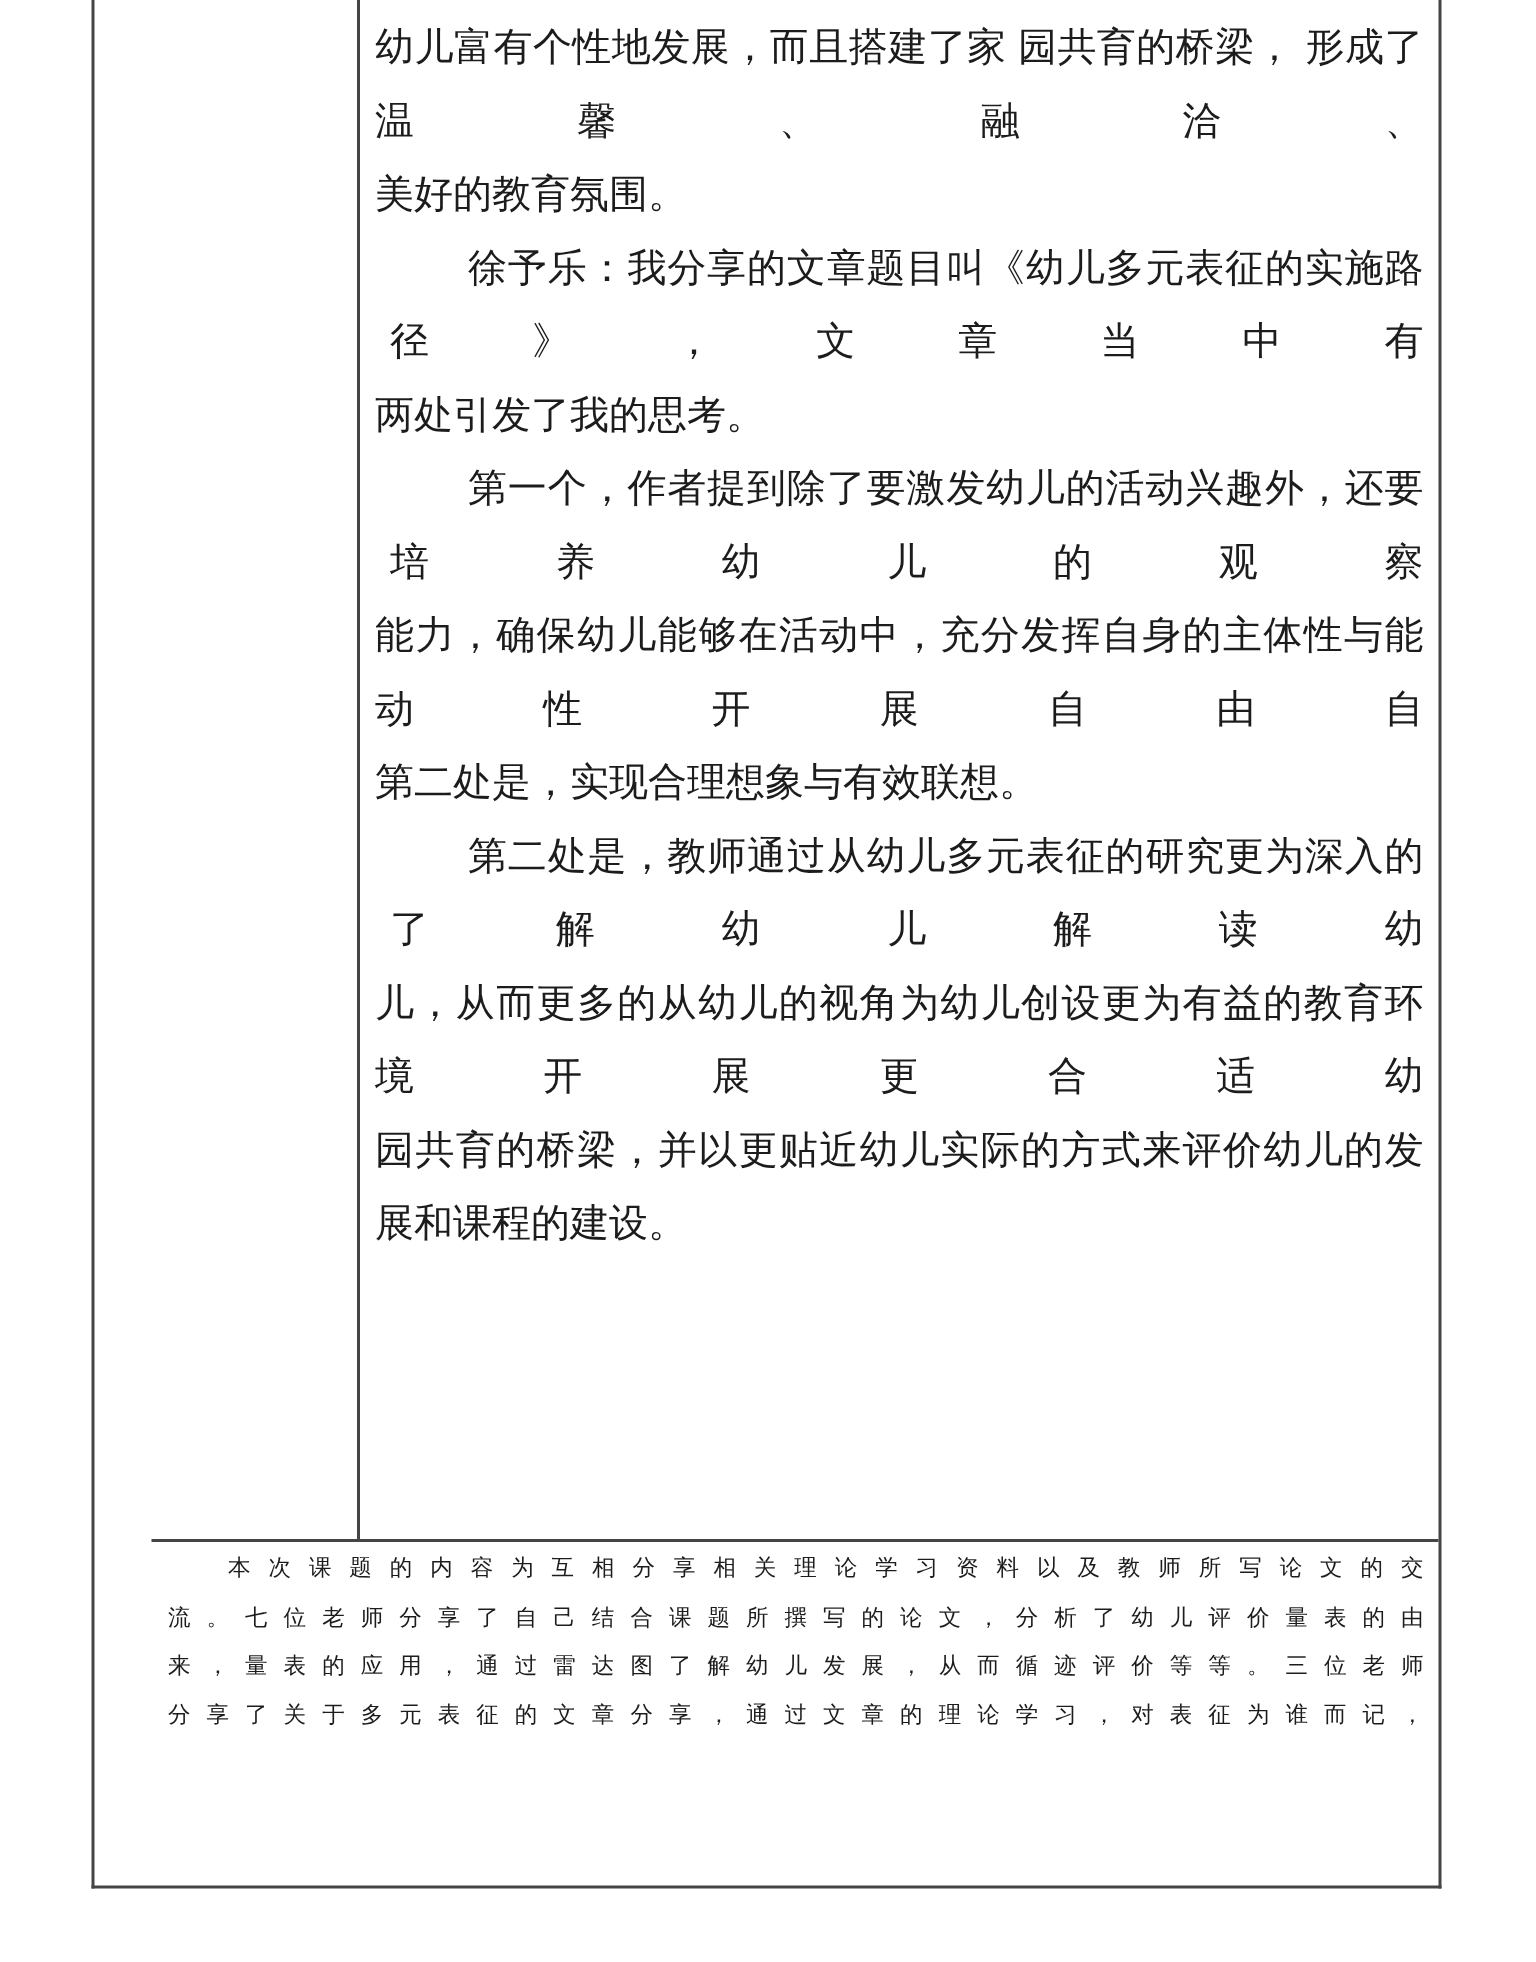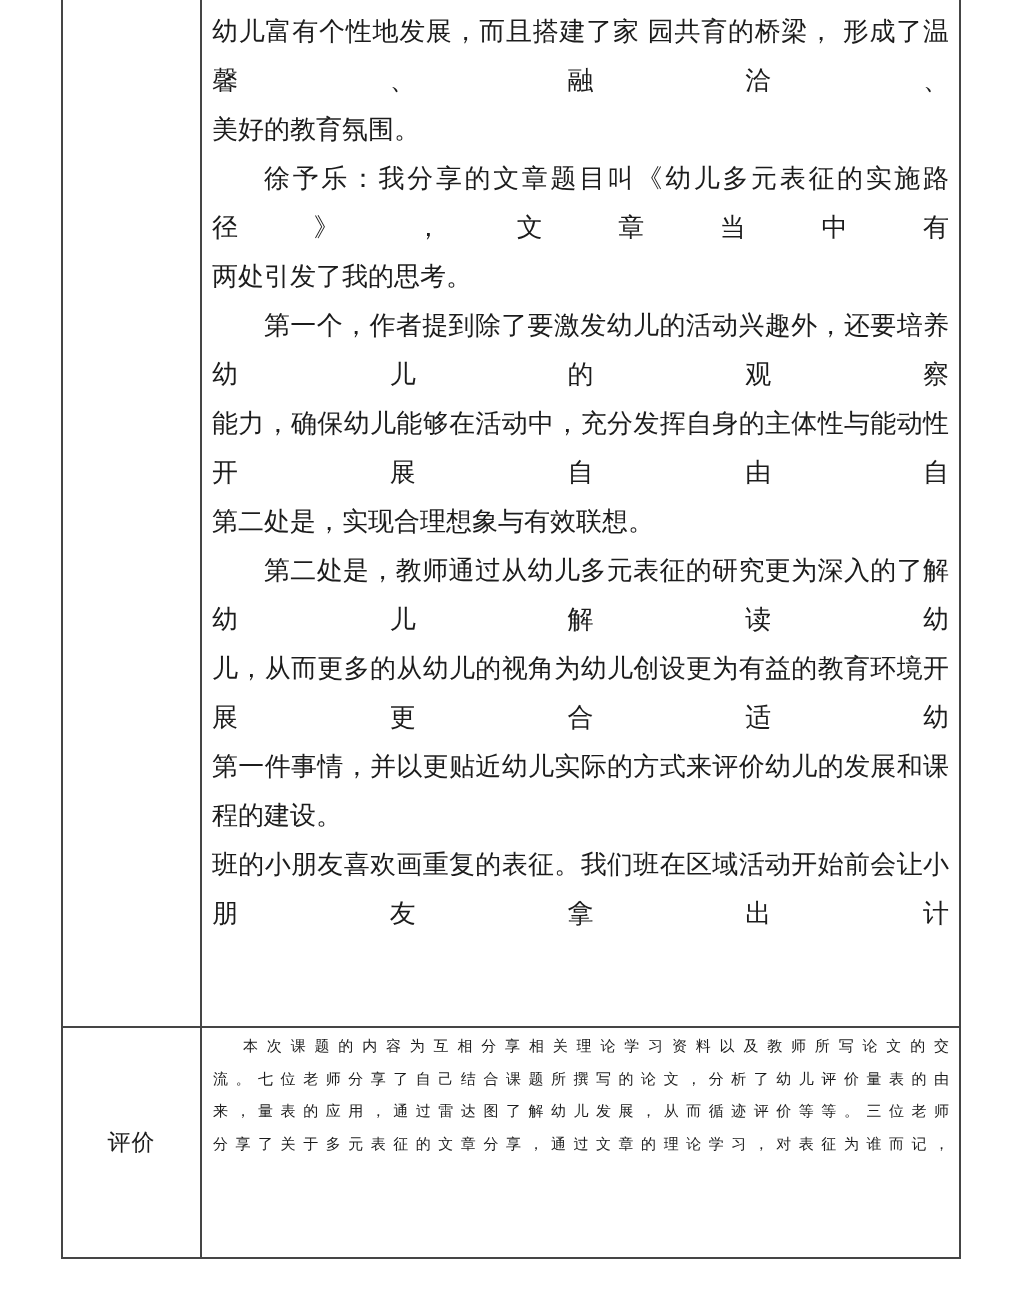--- a/index.html
+++ b/index.html
@@ -17,40 +17,41 @@
   .page { position:relative; width:1024px; height:1308px; overflow:hidden; background:var(--background); }
 
   .table {
     position:absolute; left:61px; top:0;
     width:900px; height:1259px;
     box-sizing:border-box;
     border:2px solid var(--border);
     border-top:none;
     display:flex; flex-direction:column;
     background:var(--background);
+    padding-left:38px;
   }
   .row { display:flex; box-sizing:border-box; width:100%; }
   .row-main { height:1028px; border-bottom:2px solid var(--border); }
   .row-eval { height:229px; }
 
   .label-cell {
     flex:none; width:139px;
     box-sizing:border-box;
     border-right:2px solid var(--border);
     display:flex; align-items:center; justify-content:center;
   }
   .content-cell { flex:1 1 auto; box-sizing:border-box; overflow:hidden; }
 
   .main-content { padding:7px 10px 0 10px; font-size:26px; line-height:49px; }
   .eval-content { padding:2px 10px 0 11px; font-size:15px; line-height:32.5px; }
   .eval-label-text { font-size:23px; letter-spacing:1px; }
 
   .line { text-align:justify; text-align-last:justify; white-space:pre-wrap; }
   .line.end { text-align-last:left; }
-  .line.indent { text-indent:2em; }
+  .line.indent { text-indent:2em;margin-left:10px; }
 </style>
 </head>
 <body>
 
 <div class="page">
   <div class="table">
 
     <div class="row row-main">
       <div class="cell label-cell">
         <span class="eval-label-text"></span>
@@ -58,29 +59,25 @@
       <div class="cell content-cell main-content">
           <div class="line">幼儿富有个性地发展，而且搭建了家 园共育的桥梁， 形成了温馨、融洽、</div>
           <div class="line end">美好的教育氛围。</div>
           <div class="line indent">徐予乐：我分享的文章题目叫《幼儿多元表征的实施路径》，文章当中有</div>
           <div class="line end">两处引发了我的思考。</div>
           <div class="line indent">第一个，作者提到除了要激发幼儿的活动兴趣外，还要培养幼儿的观察</div>
           <div class="line">能力，确保幼儿能够在活动中，充分发挥自身的主体性与能动性开展自由自</div>
           <div class="line end">第二处是，实现合理想象与有效联想。</div>
           <div class="line indent">第二处是，教师通过从幼儿多元表征的研究更为深入的了解幼儿解读幼</div>
           <div class="line">儿，从而更多的从幼儿的视角为幼儿创设更为有益的教育环境开展更合适幼</div>
-          <div class="line end">第一件事情，并以更贴近幼儿实际的方式来评价幼儿的发展和课程的建设。</div>
-          <div class="line">班的小朋友喜欢画重复的表征。我们班在区域活动开始前会让小朋友拿出计</div>
+          <div class="line end">园共育的桥梁，并以更贴近幼儿实际的方式来评价幼儿的发展和课程的建设。</div>
         </div>
     </div>
 
     <div class="row row-eval">
-      <div class="cell label-cell">
-        <span class="eval-label-text">评价</span>
-      </div>
       <div class="cell content-cell eval-content">
           <div class="line indent">本次课题的内容为互相分享相关理论学习资料以及教师所写论文的交</div>
           <div class="line">流。七位老师分享了自己结合课题所撰写的论文，分析了幼儿评价量表的由</div>
           <div class="line">来，量表的应用，通过雷达图了解幼儿发展，从而循迹评价等等。三位老师</div>
           <div class="line">分享了关于多元表征的文章分享，通过文章的理论学习，对表征为谁而记，</div>
         </div>
     </div>
 
   </div>
 </div>

